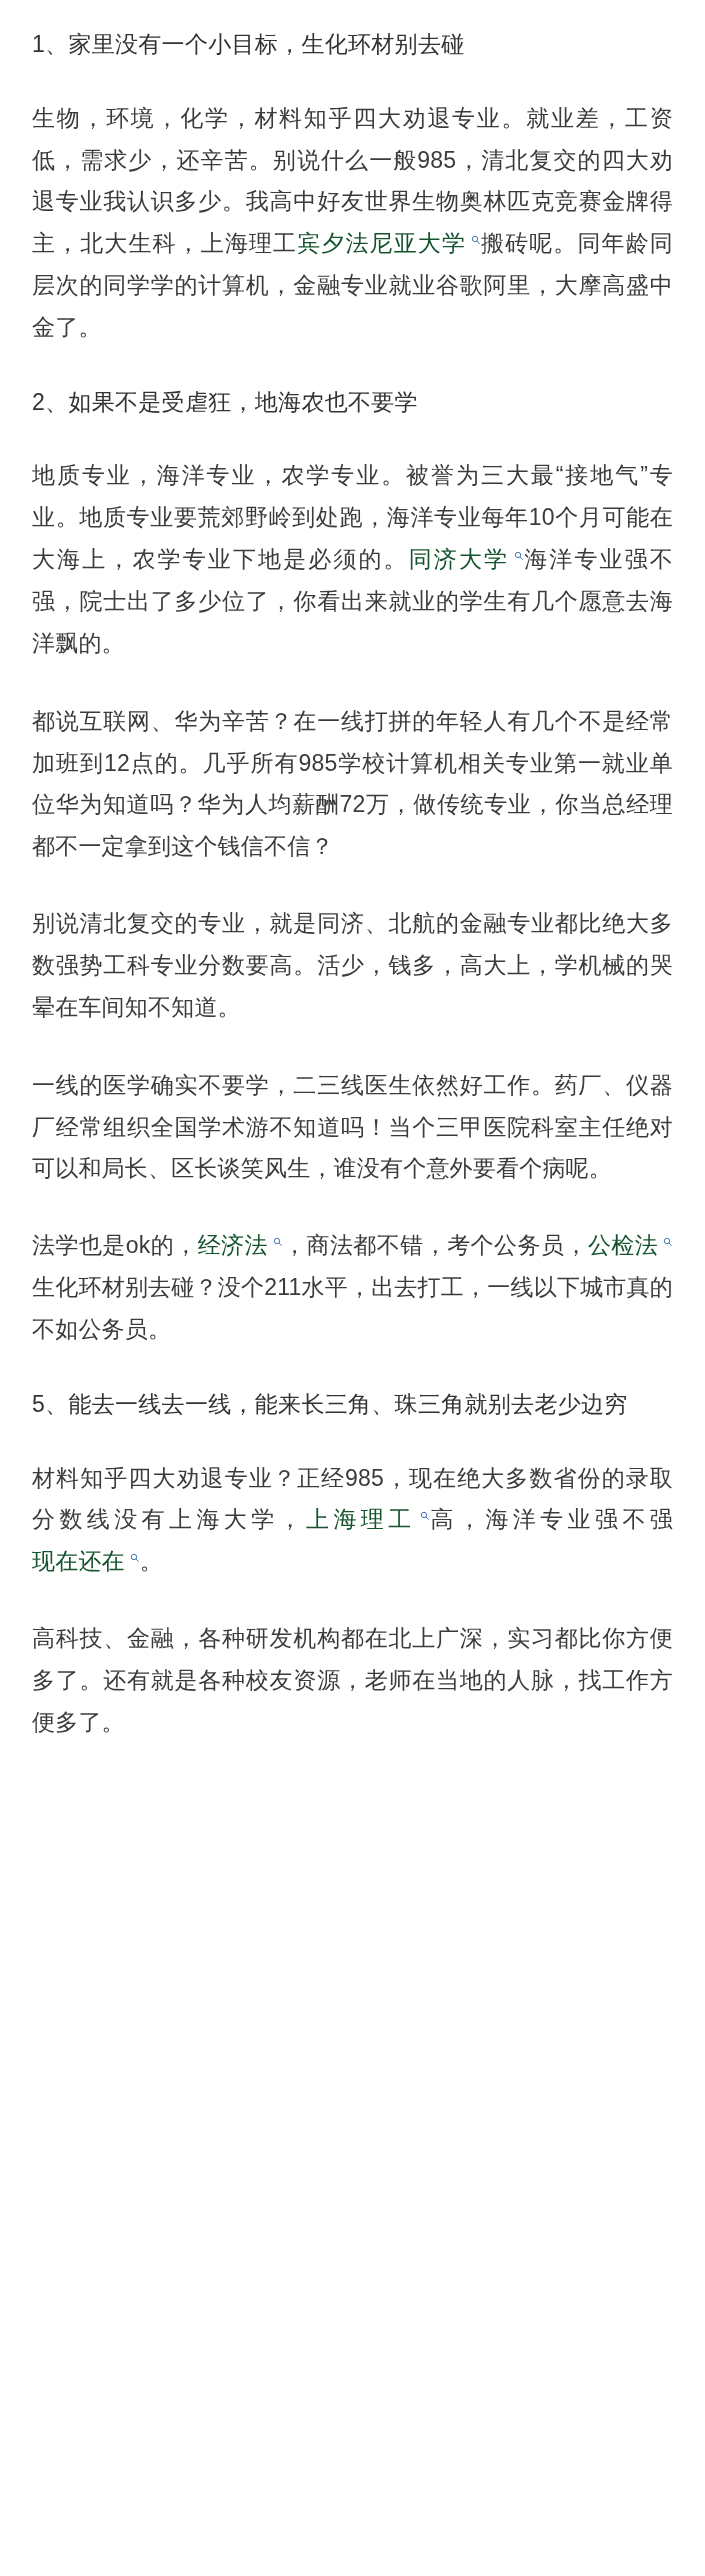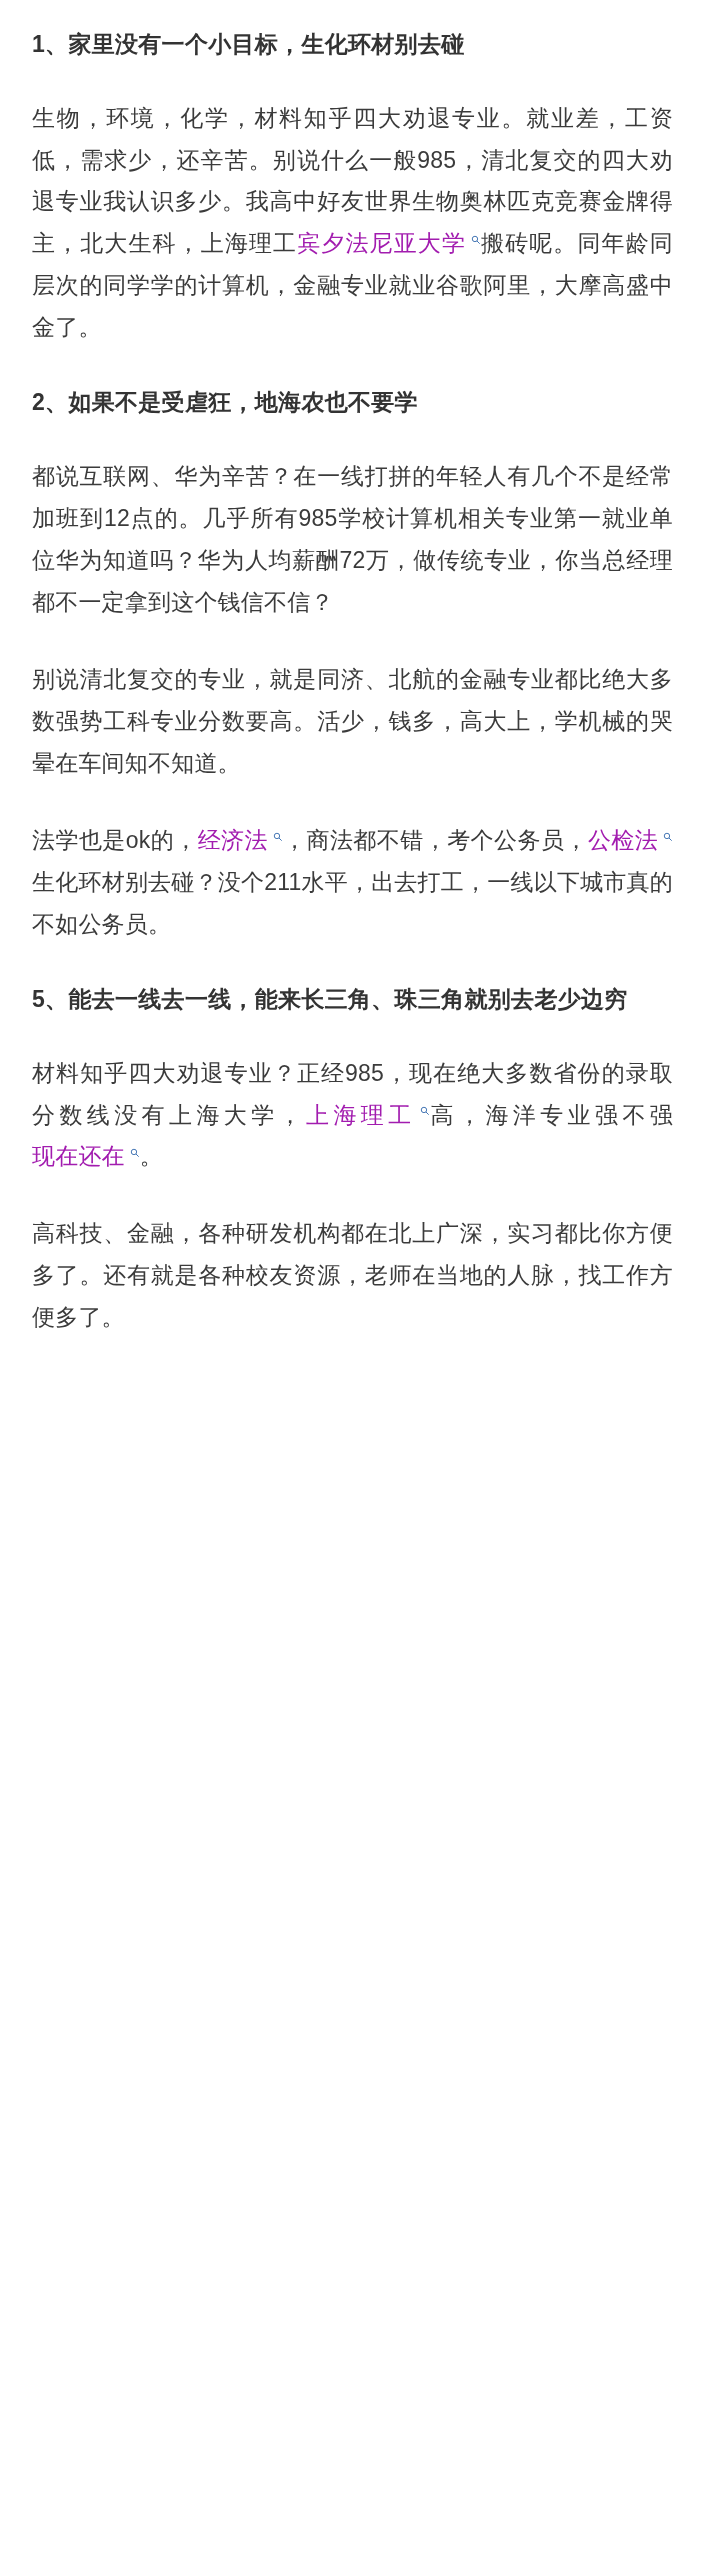--- a/index.html
+++ b/index.html
@@ -16,39 +16,39 @@
     min-height: 2576px;
     box-sizing: border-box;
     padding: 27px 32px 32px 32px;
     background: #ffffff;
   }
   .block {
     margin: 0 0 36px 0;
   }
   .heading {
     font-size: 23px;
-    font-weight: bold;
+    font-weight: normal;
     color: #333333;
     line-height: 1.55;
     letter-spacing: 0.3px;
     margin: 0 0 35px 0;
   }
   .para {
     font-size: 23px;
     color: #3b3b3b;
     line-height: 1.82;
     letter-spacing: 0.2px;
     margin: 0 0 35px 0;
     text-align: justify;
   }
   .para:last-child {
     margin-bottom: 0;
   }
   .link {
-    color: #a21caf;
+    color: #14532d;
     position: relative;
     padding-right: 15px;
     white-space: nowrap;
   }
   .link .mag {
     position: absolute;
     right: 0.8px;
     top: 4.8px;
     width: 9.5px;
     height: 9.5px;
@@ -67,26 +67,33 @@
         <div class="heading">1、家里没有一个小目标，生化环材别去碰</div>
         <p class="para"><span>生物，环境，化学，材料知乎四大劝退专业。就业差，工资低，需求少，还辛苦。别说什么一般985，清北复交的四大劝退专业我认识多少。我高中好友世界生物奥林匹克竞赛金牌得主，北大生科，上海理工</span><span class="link"><span>宾夕法尼亚大学</span><span class="mag">
               <svg width="9.5" height="9.5" viewBox="0 0 12 12">
                 <circle cx="5" cy="5" r="3.4" fill="none" stroke="#3a6fb0" stroke-width="1.2"></circle>
                 <line x1="7.6" y1="7.6" x2="11" y2="11" stroke="#3a6fb0" stroke-width="1.2"></line>
               </svg>
             </span></span><span>搬砖呢。同年龄同层次的同学学的计算机，金融专业就业谷歌阿里，大摩高盛中金了。</span></p>
       </div>
       <div class="block">
         <div class="heading">2、如果不是受虐狂，地海农也不要学</div>
+        <p class="para"><span>地质专业，海洋专业，农学专业。被誉为三大最“接地气”专业。地质专业要荒郊野岭到处跑，海洋专业每年10个月可能在大海上，农学专业下地是必须的。</span><span class="link"><span>同济大学</span><span class="mag">
+              <svg width="9.5" height="9.5" viewBox="0 0 12 12">
+                <circle cx="5" cy="5" r="3.4" fill="none" stroke="#3a6fb0" stroke-width="1.2"></circle>
+                <line x1="7.6" y1="7.6" x2="11" y2="11" stroke="#3a6fb0" stroke-width="1.2"></line>
+              </svg>
+            </span></span><span>海洋专业强不强，院士出了多少位了，你看出来就业的学生有几个愿意去海洋飘的。</span></p>
       </div>
       <div class="block">
         <p class="para"><span>都说互联网、华为辛苦？在一线打拼的年轻人有几个不是经常加班到12点的。几乎所有985学校计算机相关专业第一就业单位华为知道吗？华为人均薪酬72万，做传统专业，你当总经理都不一定拿到这个钱信不信？</span></p>
         <p class="para"><span>别说清北复交的专业，就是同济、北航的金融专业都比绝大多数强势工科专业分数要高。活少，钱多，高大上，学机械的哭晕在车间知不知道。</span></p>
       </div>
       <div class="block">
+        <p class="para"><span>一线的医学确实不要学，二三线医生依然好工作。药厂、仪器厂经常组织全国学术游不知道吗！当个三甲医院科室主任绝对可以和局长、区长谈笑风生，谁没有个意外要看个病呢。</span></p>
         <p class="para"><span>法学也是ok的，</span><span class="link"><span>经济法</span><span class="mag">
               <svg width="9.5" height="9.5" viewBox="0 0 12 12">
                 <circle cx="5" cy="5" r="3.4" fill="none" stroke="#3a6fb0" stroke-width="1.2"></circle>
                 <line x1="7.6" y1="7.6" x2="11" y2="11" stroke="#3a6fb0" stroke-width="1.2"></line>
               </svg>
             </span></span><span>，商法都不错，考个公务员，</span><span class="link"><span>公检法</span><span class="mag">
               <svg width="9.5" height="9.5" viewBox="0 0 12 12">
                 <circle cx="5" cy="5" r="3.4" fill="none" stroke="#3a6fb0" stroke-width="1.2"></circle>
                 <line x1="7.6" y1="7.6" x2="11" y2="11" stroke="#3a6fb0" stroke-width="1.2"></line>
               </svg>

